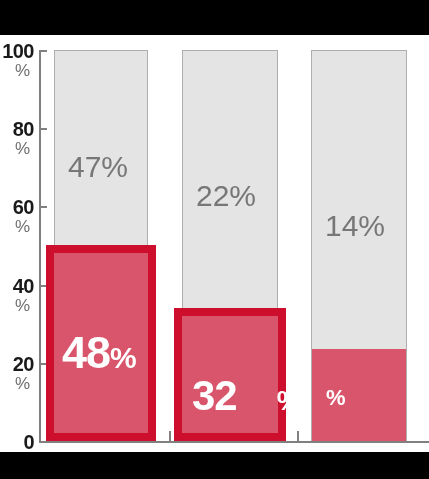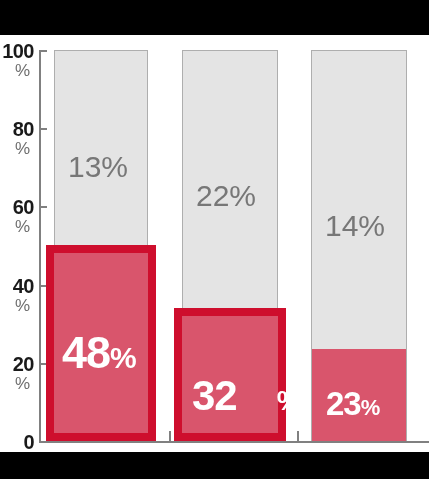--- a/index.html
+++ b/index.html
@@ -165,21 +165,21 @@
     </div>
     <div class="y-label zero" style="top:397px;">
       <span class="num">0</span>
     </div>
 
     <div class="bar-group">
 
       <div class="bar-total" style="left:54px; top:15px; width:94px; height:391px;"></div>
 
       <div class="bar-value outlined" style="left:46px; top:210px; width:110px; height:196px;"></div>
-      <div class="label-total" style="left:68px; top:117px;">13%</div>
+      <div class="label-total" style="left:68px; top:117px;">47%</div>
       <div class="label-value lv-1" style="left:62px; top:295px;">
         <span class="v-num">48</span>
           <span class="v-pct">%</span>
       </div>
     </div>
 
     <div class="bar-group">
       <div class="bar-total" style="left:182px; top:15px; width:96px; height:391px;"></div>
 
       <div class="bar-value outlined" style="left:174px; top:273px; width:112px; height:133px;"></div>
@@ -189,21 +189,20 @@
           <span class="v-pct">%</span>
       </div>
     </div>
 
     <div class="bar-group">
       <div class="bar-total" style="left:311px; top:15px; width:96px; height:391px;"></div>
 
       <div class="bar-value" style="left:312px; top:314px; width:94px; height:92px;"></div>
       <div class="label-total" style="left:325px; top:176px;">14%</div>
       <div class="label-value lv-3" style="left:326px; top:352px;">
-        <span class="v-num">23</span>
           <span class="v-pct">%</span>
       </div>
     </div>
 
   </div>
 
   <div style="position:absolute;left:0;top:0;width:429px;height:35px;background:#000;"></div>
   <div style="position:absolute;left:0;top:452px;width:429px;height:27px;background:#000;"></div>
 
 </div>

